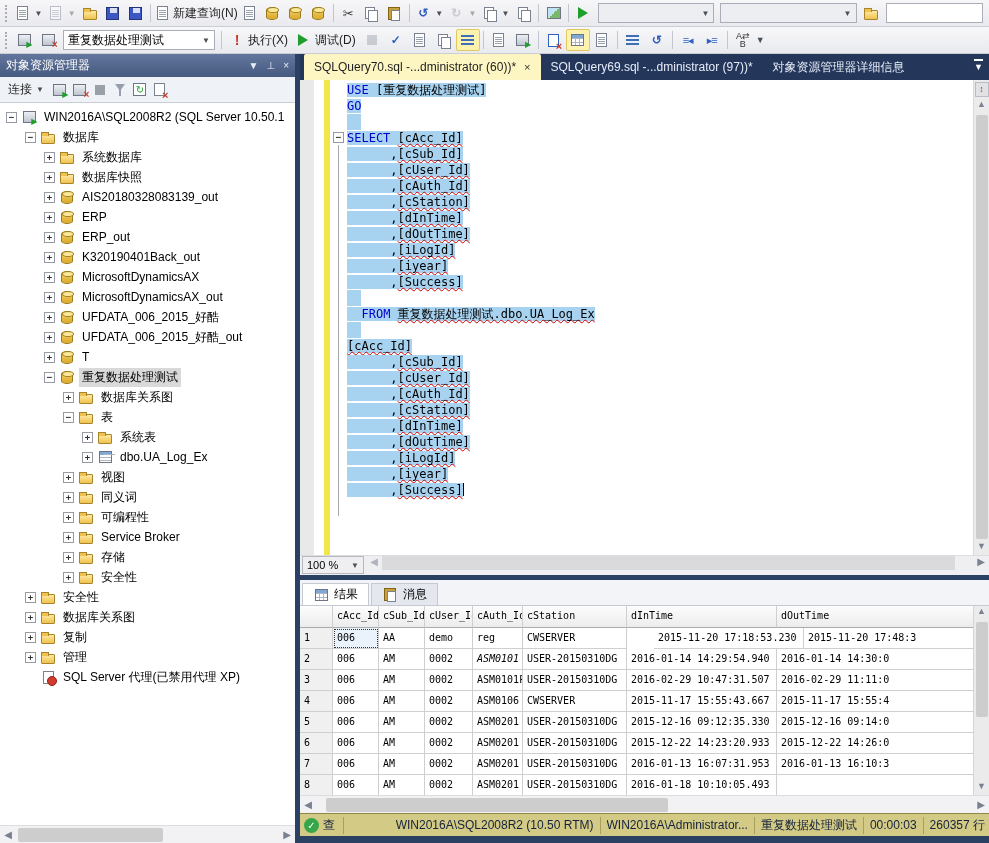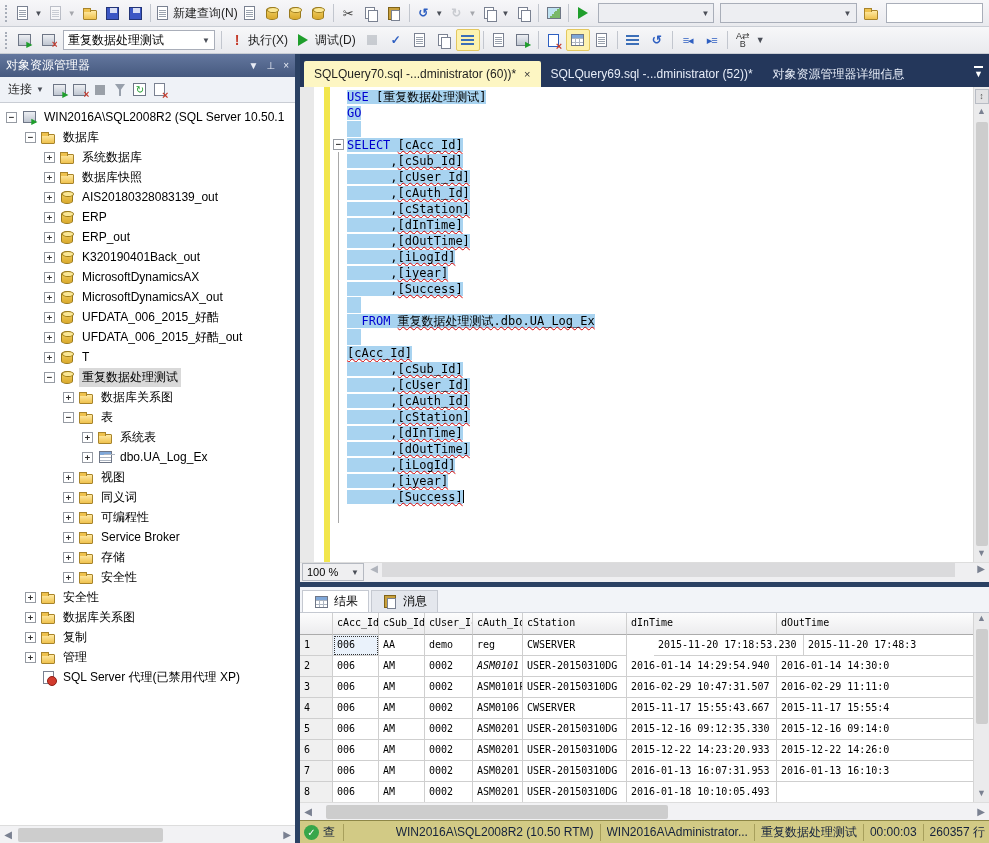--- a/index.html
+++ b/index.html
@@ -94,21 +94,21 @@
   .tlbl.sel { background:#D9D9D9; }
   .ticon { margin-right:4px; flex:0 0 auto; }
 
   .hscroll { height:18px; background:#F2F2F4; display:flex; align-items:center; border-top:1px solid #DDD; }
   .hscroll .arr { width:16px; text-align:center; color:#7A8191; font-size:10px; }
   .hscroll .track { flex:1; height:14px; position:relative; }
   .hscroll .thumb { position:absolute; top:0; height:14px; background:#CDCDCD; border-radius:2px; }
 
   
   #right { flex:1; display:flex; flex-direction:column; min-width:0; }
-  #tabstrip { height:33px; background:#24375B; display:flex; align-items:flex-end; padding:0 0 0 4px; }
+  #tabstrip { height:26px; background:#24375B; display:flex; align-items:flex-end; padding:0 0 0 4px; }
   .tab { height:26px; display:flex; align-items:center; padding:0 10px; color:#E6ECF7; gap:8px; }
   .tab.active { background:#FDF6C3; color:#1E1E1E; border-radius:2px 2px 0 0; }
   .tabx { font-size:11px; color:#333; }
   #tablist-btn { margin-left:auto; margin-bottom:8px; margin-right:6px; color:#fff; font-size:9px;
        border-top:2px solid #fff; padding-top:1px; }
 
   #editor { height:475px; background:#fff; display:flex; position:relative; overflow:hidden; }
   #gut-ind { width:14px; background:#E9E9E9; }
   #gut-sel { width:10px; background:#FFFFFF; }
   #gut-chg { width:6px; background:#F2E64C; }
@@ -661,21 +661,21 @@
     </div>
   </div>
 
   <div id="right">
     <div id="tabstrip">
         <span class="tab active">
           <span>SQLQuery70.sql -...dministrator (60))*</span>
           <span class="tabx">×</span>
         </span>
         <span class="tab">
-          <span>SQLQuery69.sql -...dministrator (52))*</span>
+          <span>SQLQuery69.sql -...dministrator (97))*</span>
         </span>
         <span class="tab">
           <span>对象资源管理器详细信息</span>
         </span>
         <span id="tablist-btn">▼</span>
       </div>
 
     <div id="editor">
       <div id="gut-ind"></div>
       <div id="gut-sel"></div>

